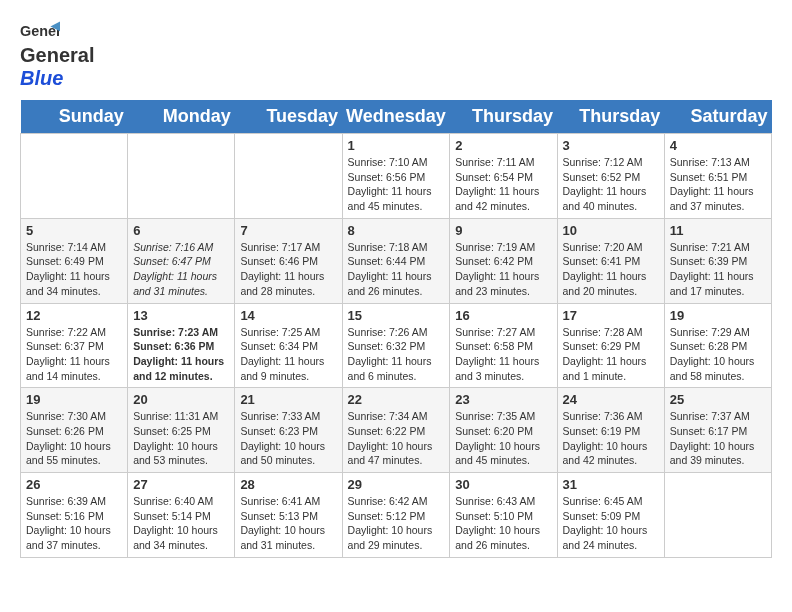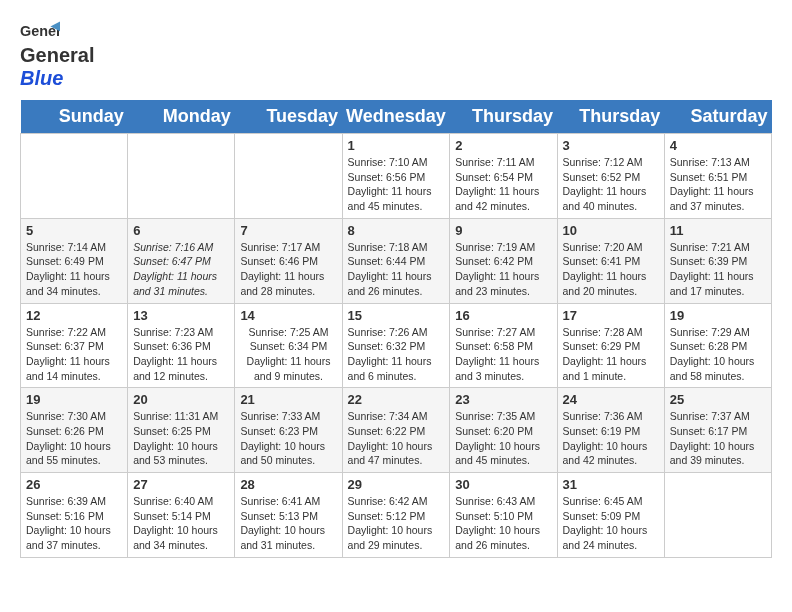--- a/index.html
+++ b/index.html
@@ -199,27 +199,27 @@
       </tr>
       <tr class="row-odd">
         <td>
           <div class="day-number">12</div>
           <div class="day-info" style="white-space: pre-line;">Sunrise: 7:22 AM
 Sunset: 6:37 PM
 Daylight: 11 hours and 14 minutes.</div>
         </td>
         <td>
           <div class="day-number">13</div>
-          <div class="day-info" style="white-space: pre-line;">Sunrise: 7:23 AM
+          <div class="day-info" style="white-space: pre-line; font-weight: bold;">Sunrise: 7:23 AM
 Sunset: 6:36 PM
 Daylight: 11 hours and 12 minutes.</div>
         </td>
         <td>
           <div class="day-number">14</div>
-          <div class="day-info" style="white-space: pre-line; text-align: center;">Sunrise: 7:25 AM
+          <div class="day-info" style="white-space: pre-line;">Sunrise: 7:25 AM
 Sunset: 6:34 PM
 Daylight: 11 hours and 9 minutes.</div>
         </td>
         <td>
           <div class="day-number">15</div>
           <div class="day-info" style="white-space: pre-line;">Sunrise: 7:26 AM
 Sunset: 6:32 PM
 Daylight: 11 hours and 6 minutes.</div>
         </td>
         <td>

